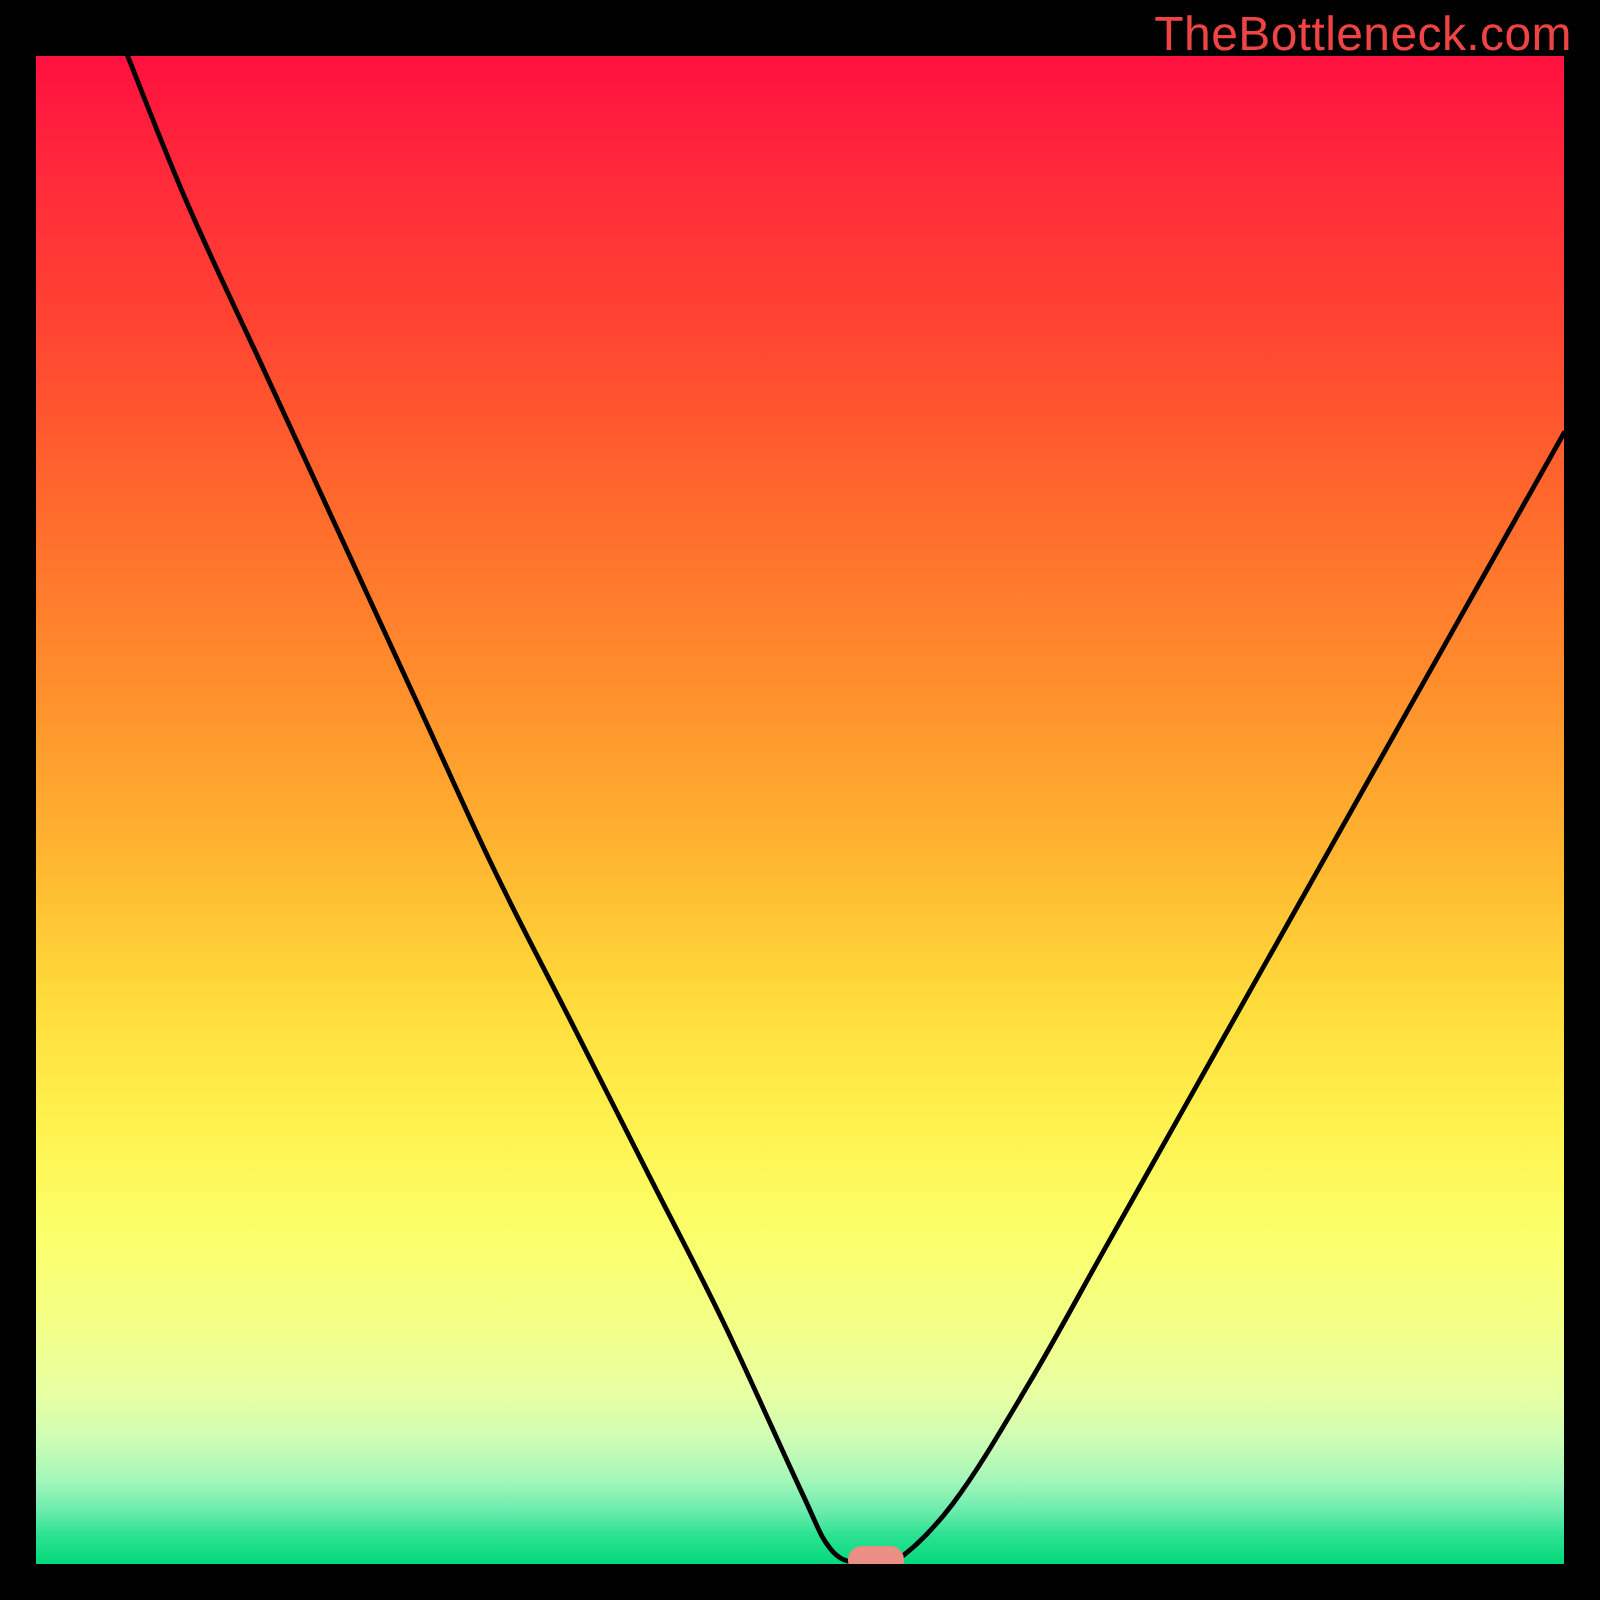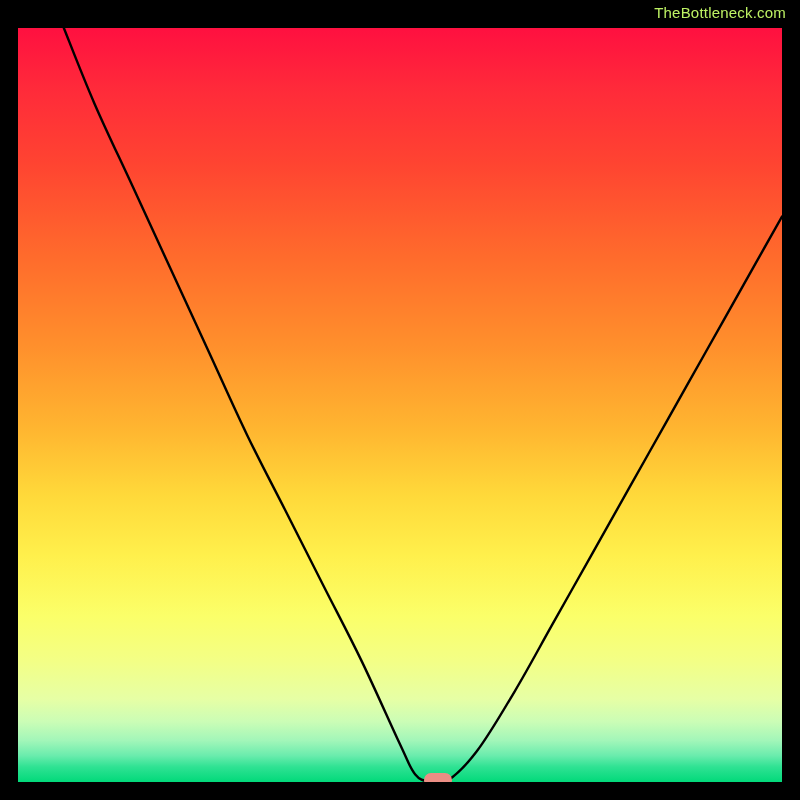--- a/index.html
+++ b/index.html
@@ -14,22 +14,22 @@
   .frame {
     position: relative;
     width: 800px;
     height: 800px;
     background: #000;
   }
   .watermark {
     position: absolute;
     top: 4px;
     right: 14px;
-    color: #bef264;
-    font-size: 15px;
+    color: #ef4444;
+    font-size: 24px;
     font-weight: 500;
     letter-spacing: 0.2px;
     z-index: 5;
   }
   .plot-area {
     position: absolute;
     left: 18px;
     top: 28px;
     width: 764px;
     height: 754px;

